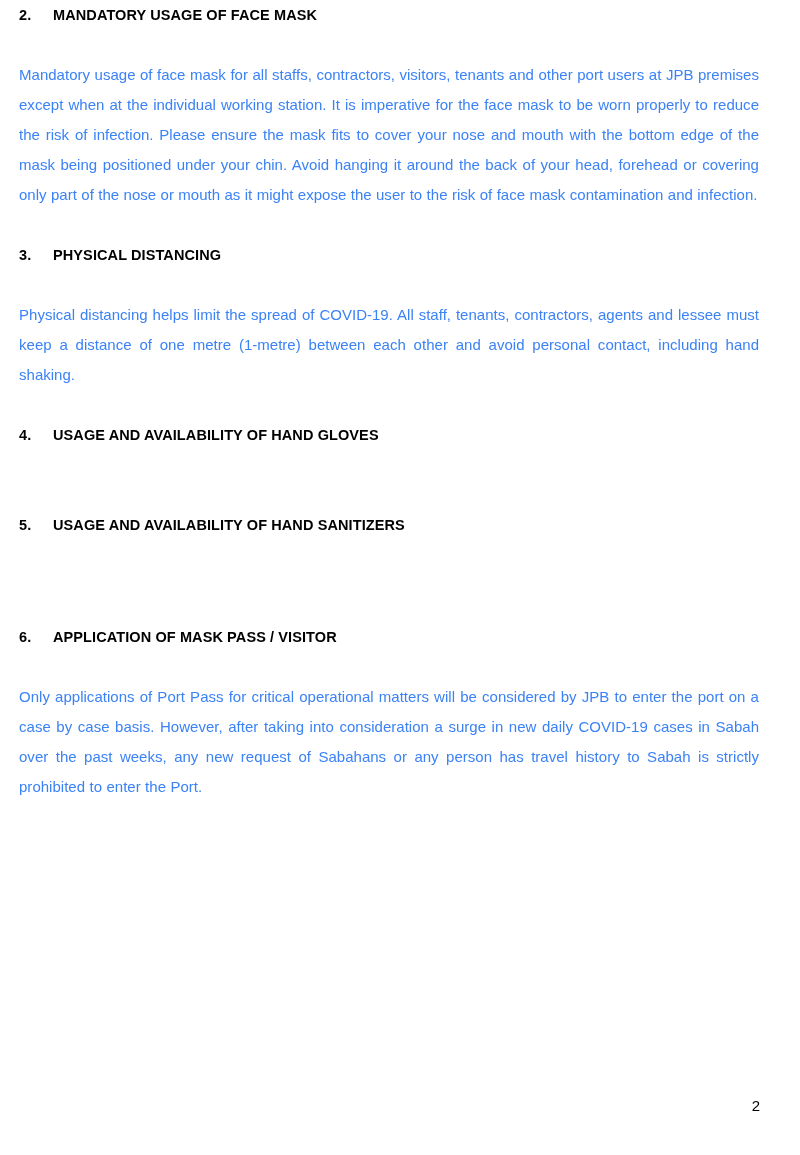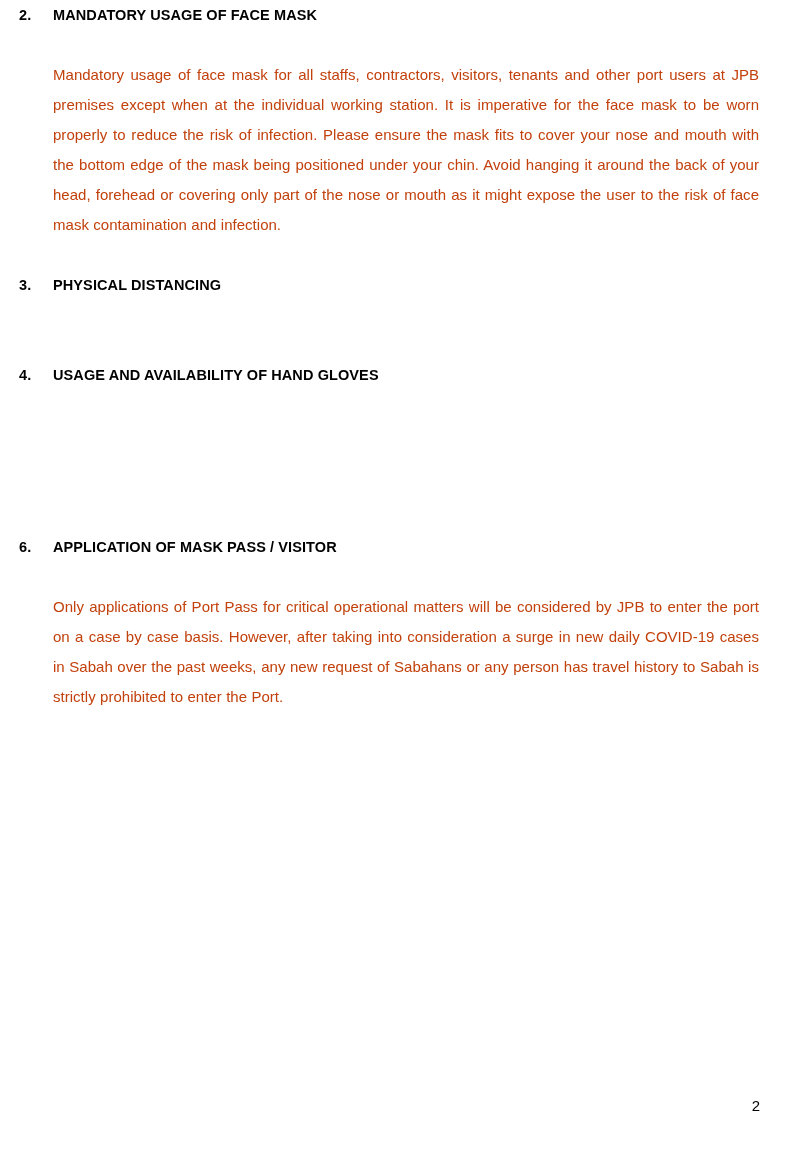--- a/index.html
+++ b/index.html
@@ -52,24 +52,23 @@
     display: inline;
     font-weight: bold;
   }
 
   
   .para {
     font-size: 15px;
     line-height: 30px;
     text-align: justify;
     text-justify: inter-word;
-    color: #c2410c;
+    color: #3b82f6;
     letter-spacing: 0.02px;
     word-spacing: 0.2px;
-    margin-left: 34px;
   }
 
   
   .gap-30 { height: 30px; }
   .gap-22 { height: 22px; }
 
   
   .page-number {
     position: absolute;
     right: 40px;
@@ -92,30 +91,34 @@
     </div>
     <div class="gap-30"></div>
     <p class="para">Mandatory usage of face mask for all staffs, contractors, visitors, tenants and other port users at JPB premises except when at the individual working station. It is imperative for the face mask to be worn properly to reduce the risk of infection. Please ensure the mask fits to cover your nose and mouth with the bottom edge of the mask being positioned under your chin. Avoid hanging it around the back of your head, forehead or covering only part of the nose or mouth as it might expose the user to the risk of face mask contamination and infection.</p>
 
     <div class="gap-30"></div>
 
     <div class="section-heading">
       <span class="num">3.</span><span class="htext">PHYSICAL DISTANCING</span>
     </div>
     <div class="gap-30"></div>
+    <p class="para">Physical distancing helps limit the spread of COVID-19. All staff, tenants, contractors, agents and lessee must keep a distance of one metre (1-metre) between each other and avoid personal contact, including hand shaking.</p>
 
     <div class="gap-30"></div>
 
     <div class="section-heading">
       <span class="num">4.</span><span class="htext">USAGE AND AVAILABILITY OF HAND GLOVES</span>
     </div>
     <div class="gap-30"></div>
 
     <div class="gap-30"></div>
 
+    <div class="section-heading">
+      <span class="num">5.</span><span class="htext">USAGE AND AVAILABILITY OF HAND SANITIZERS</span>
+    </div>
     <div class="gap-30"></div>
     <div class="gap-22"></div>
 
     <div class="gap-30"></div>
 
     <div class="section-heading">
       <span class="num">6.</span><span class="htext">APPLICATION OF MASK PASS / VISITOR</span>
     </div>
     <div class="gap-30"></div>
     <p class="para">Only applications of Port Pass for critical operational matters will be considered by JPB to enter the port on a case by case basis. However, after taking into consideration a surge in new daily COVID-19 cases in Sabah over the past weeks, any new request of Sabahans or any person has travel history to Sabah is strictly prohibited to enter the Port.</p>

